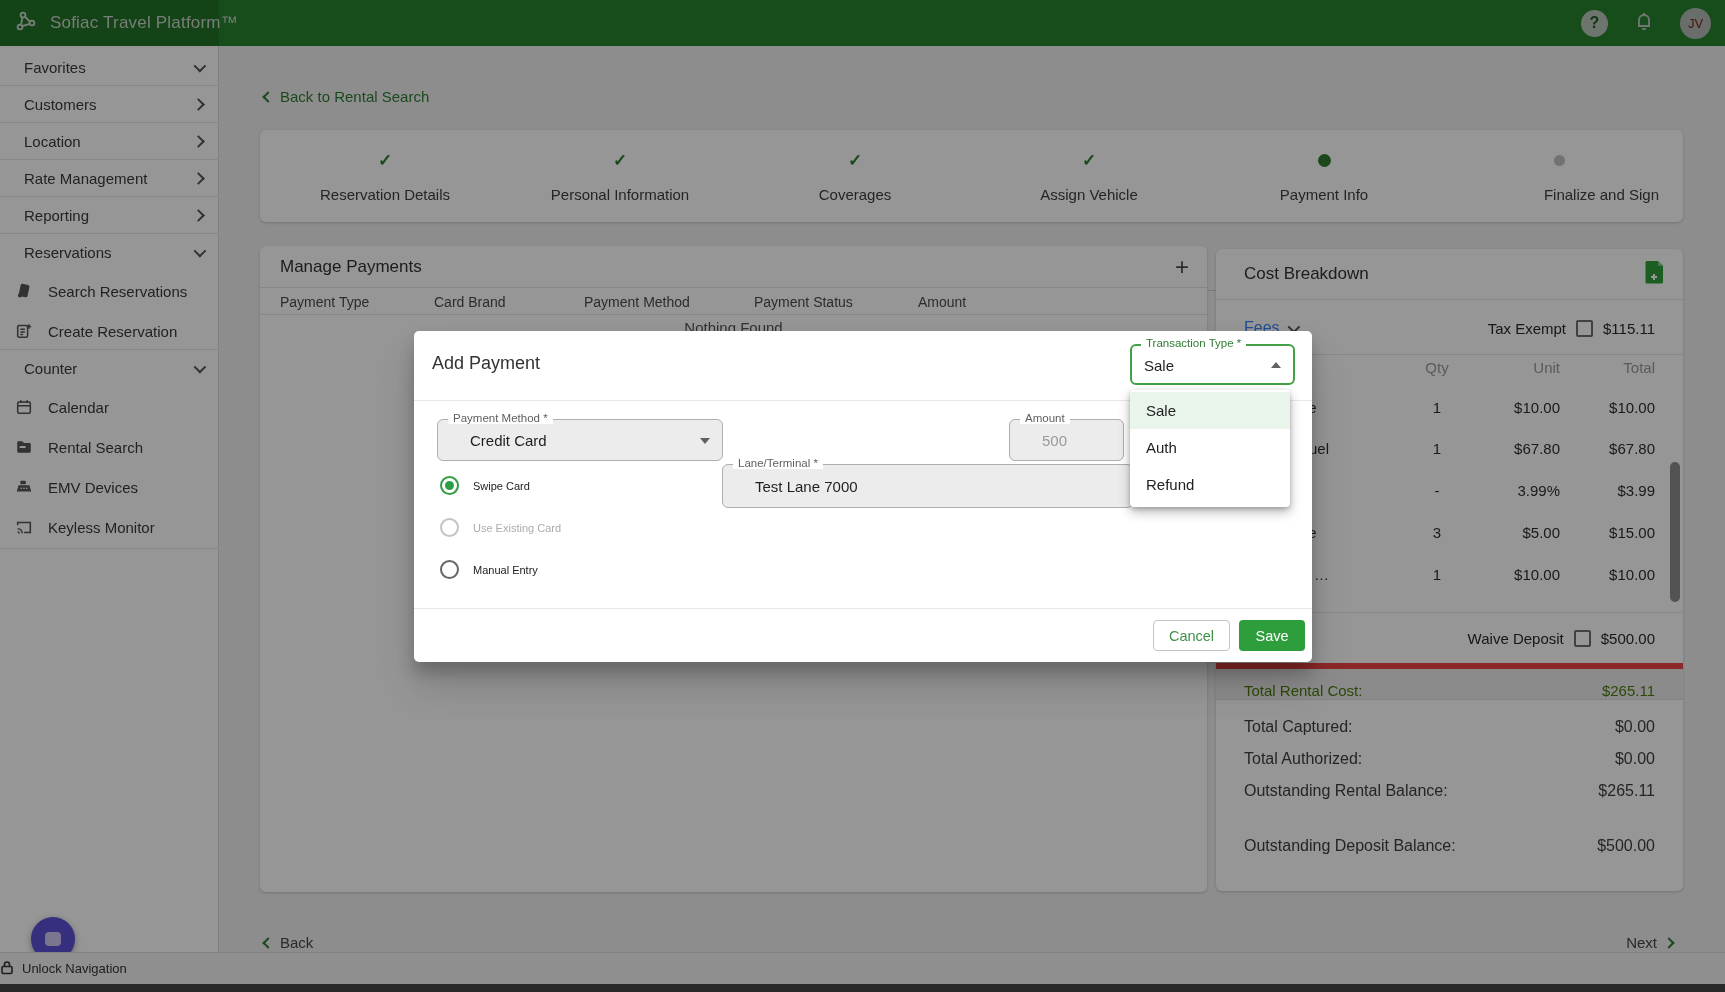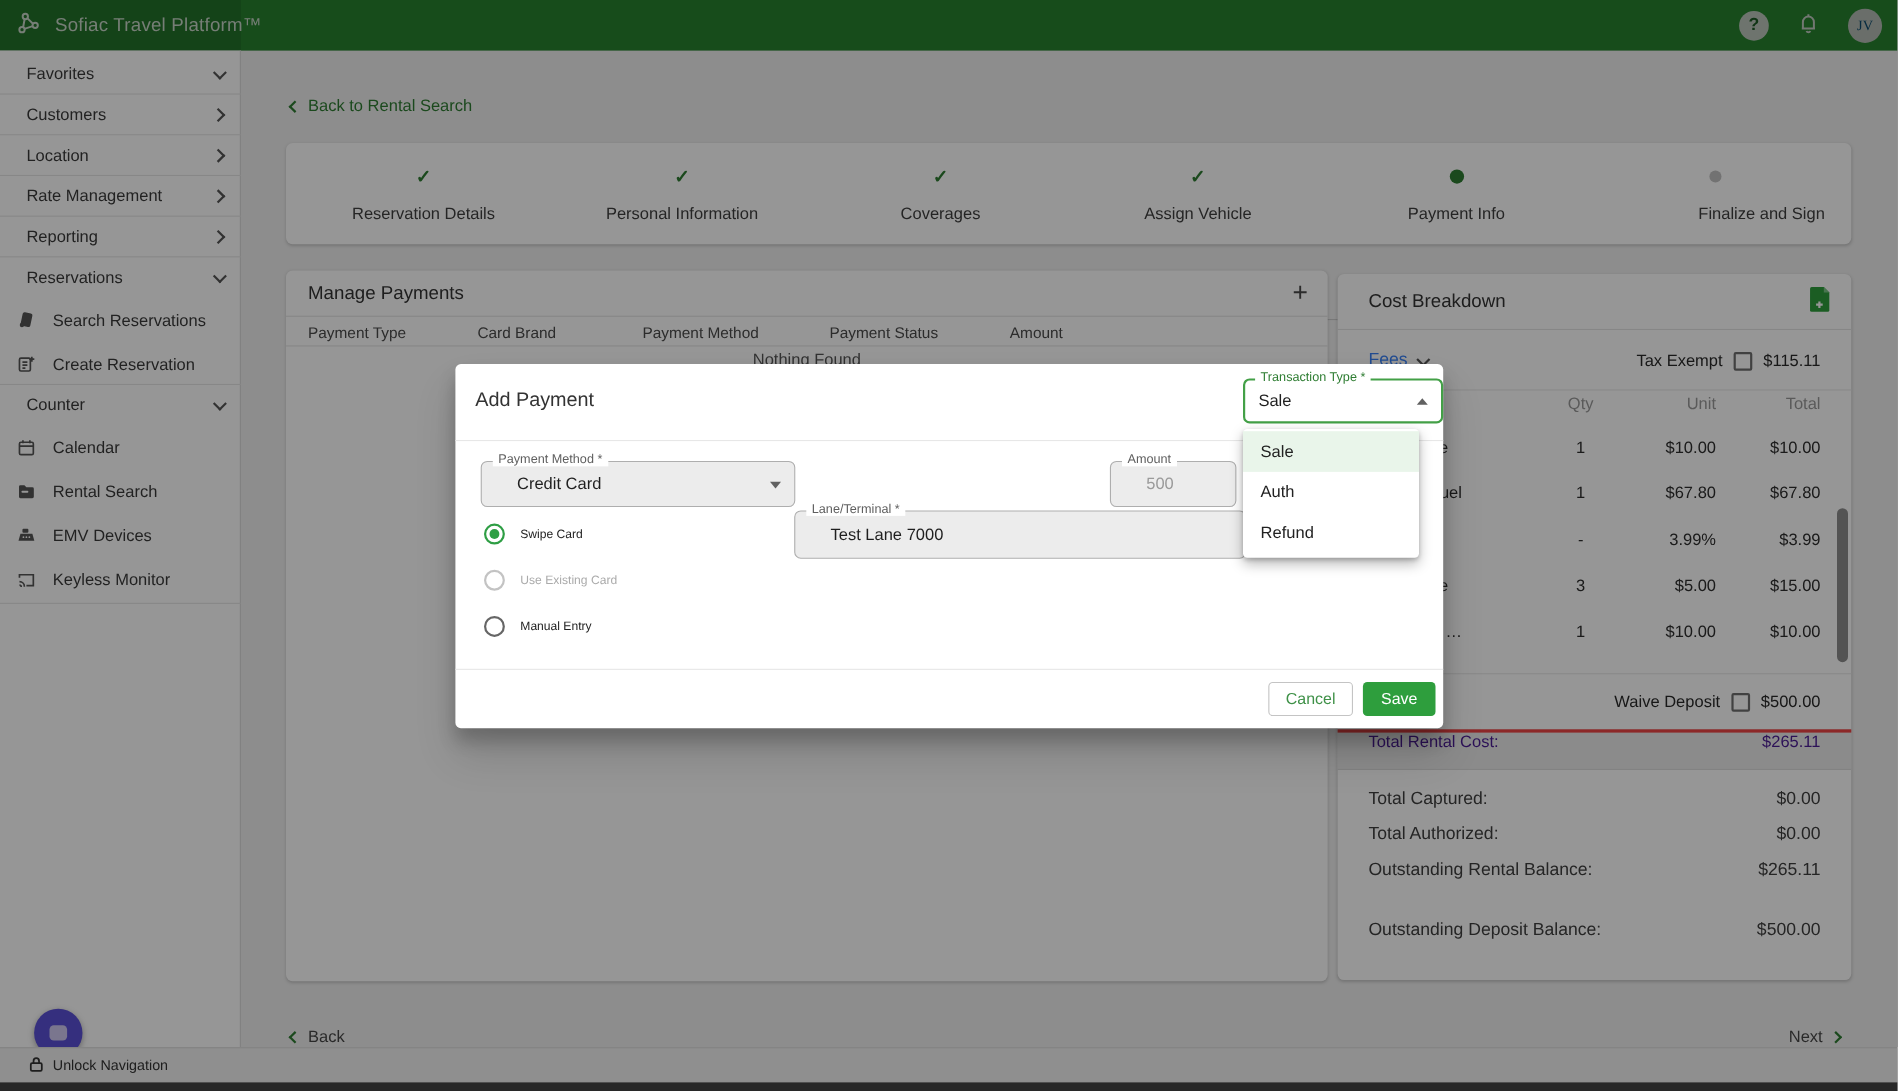--- a/index.html
+++ b/index.html
@@ -6,21 +6,21 @@
   body { background:#222; font-family:"Liberation Sans", sans-serif; }
   .screen { position:relative; width:1725px; height:992px; background:#f0f0f0; overflow:hidden; }
 
   
   .topbar { position:absolute; left:0; top:0; width:1725px; height:46px; background:#27822f; z-index:1; }
   .topbar-left-shade { position:absolute; left:0; top:0; width:219px; height:46px; background:rgba(0,0,0,0.12); }
   .brand { position:absolute; left:14px; top:0; height:46px; display:flex; align-items:center; gap:12px; color:#c9d6c9; }
   .brand-title { font-size:17px; letter-spacing:.2px; }
   .topbar-actions { position:absolute; right:14px; top:0; height:46px; display:flex; align-items:center; gap:24px; }
   .help-bubble { width:27px; height:27px; border-radius:50%; background:#bcc6bc; color:#1c5a24; font-size:16px; font-weight:bold; display:flex; align-items:center; justify-content:center; }
-  .avatar { width:31px; height:31px; border-radius:50%; background:#b4bcb4; color:#0c4a6e; font-size:13px; display:flex; align-items:center; justify-content:center;font-family:Liberation Serif, serif; }
+  .avatar { width:31px; height:31px; border-radius:50%; background:#b4bcb4; color:#7f1d1d; font-size:13px; display:flex; align-items:center; justify-content:center; }
 
   
   .sidebar { position:absolute; left:0; top:46px; width:219px; height:906px; background:#ffffff; border-right:1px solid #d9d9d9; z-index:1; }
   .side-row { position:absolute; left:0; width:219px; height:36px; display:flex; align-items:center; padding:0 16px 0 24px; font-size:15px; color:#3a3a3a; cursor:pointer; }
   .side-row .lbl { flex:1; }
   .side-sub { padding-left:14px; gap:14px; height:40px; }
   .side-sub .lbl { flex:none; }
   .divider-h { position:absolute; left:0; width:219px; height:1px; background:#e6e6e6; }
   .chev { width:9px; height:9px; border-right:2px solid #555; border-bottom:2px solid #555; display:inline-block; }
   .chev.down { transform:rotate(45deg) translateY(-2px); }
@@ -59,48 +59,48 @@
   .tax-group { display:flex; align-items:center; gap:10px; font-size:15px; color:#2a2a2a; }
   .checkbox { width:17px; height:17px; border:2px solid #6f6f6f; border-radius:2px; background:transparent; }
   .cost-cols { position:absolute; top:110px; left:0; width:100%; height:26px; font-size:15px; color:#9a9a9a; }
   .cost-cols .c-qty { position:absolute; left:201px; width:40px; text-align:center; }
   .c-unit { position:absolute; right:123px; text-align:right; }
   .c-total { position:absolute; right:28px; text-align:right; }
   .cost-row { position:absolute; left:0; width:100%; height:24px; font-size:15px; color:#2f2f2f; }
   .cost-row .name { position:absolute; left:28px; max-width:170px; white-space:nowrap; overflow:hidden; }
   .cost-row .qty { position:absolute; left:201px; width:40px; text-align:center; }
   .waive-row { position:absolute; top:363px; left:0; width:100%; height:51px; display:flex; align-items:center; justify-content:flex-end; gap:10px; padding:0 28px; border-top:1px solid #e8e8e8; font-size:15px; color:#2a2a2a; }
-  .total-em { position:absolute; top:414px; left:0; width:100%; height:37px; background:#ececec; border-top:3px solid #ef4444; border-bottom:1px solid #dedede; display:flex; align-items:flex-start; padding:0 28px; font-size:15px; color:#4c1d95; }
+  .total-em { position:absolute; top:414px; left:0; width:100%; height:37px; background:#ececec; border-top:6px solid #ef4444; border-bottom:1px solid #dedede; display:flex; align-items:flex-end; padding:0 28px; font-size:15px; color:#4d7c0f; }
   .total-em .v, .tot-line .v { margin-left:auto; }
   .tot-line { position:absolute; left:0; width:100%; display:flex; padding:0 28px; font-size:16px; color:#404040;align-items:center; }
   .tot-line .l { width:220px; line-height:24px; }
   .scroll-thumb { position:absolute; right:3px; top:213px; width:10px; height:140px; border-radius:5px; background:#8d8d8d; }
 
   .footer-nav-left { position:absolute; left:264px; top:934px; display:flex; align-items:center; gap:8px; font-size:15px; color:#474747; z-index:1; cursor:pointer; }
   .footer-nav-right { position:absolute; right:52px; top:934px; display:flex; align-items:center; gap:8px; font-size:15px; color:#474747; z-index:1; cursor:pointer; }
 
   .fab { position:absolute; left:31px; top:917px; width:44px; height:44px; border-radius:50%; background:#5b50d7; z-index:1; box-shadow:0 2px 6px rgba(0,0,0,.35); display:flex; align-items:center; justify-content:center; }
   .fab-glyph { width:16px; height:14px; border-radius:4px; background:#cfc9f2; }
-  .unlock-bar { position:absolute; left:0; top:952px; width:1725px; height:32px; background:#f4f4f4; border-top:1px solid #dcdcdc; display:flex; align-items:center; gap:8px; padding-left:26px; font-size:13px; color:#333; z-index:1; }
+  .unlock-bar { position:absolute; left:0; top:952px; width:1725px; height:32px; background:#f4f4f4; border-top:1px solid #dcdcdc; display:flex; align-items:center; gap:8px; font-size:13px; color:#333; z-index:1; }
   .bottom-strip { position:absolute; left:0; top:984px; width:1725px; height:8px; background:#454545; z-index:1; }
 
   
   .backdrop { position:absolute; inset:0; background:rgba(0,0,0,0.41); z-index:50; }
   .modal { position:absolute; left:414px; top:331px; width:898px; height:331px; background:#fff; border-radius:5px; z-index:60; box-shadow:0 11px 15px rgba(0,0,0,.2), 0 24px 38px rgba(0,0,0,.14); }
   .modal-title { position:absolute; left:18px; top:22px; font-size:18px; color:#333; }
   .modal-div { position:absolute; left:0; width:100%; height:1px; background:#e7e7e7; }
 
   .field { position:absolute; border:1px solid #aeaeae; border-radius:6px; background:#ececec; }
   .field .flabel { position:absolute; top:-8px; left:10px; background:#fff; padding:0 5px; font-size:11.5px; color:#5f5f5f; white-space:nowrap; }
   .field .fvalue { position:absolute; left:0; top:50%; transform:translateY(-50%); font-size:15px; color:#1f1f1f; white-space:nowrap;margin-left:32px; }
   .field .fvalue.dim { color:#9a9a9a; }
   .tri-down { position:absolute; right:12px; top:50%; margin-top:-2px; width:0; height:0; border-left:5px solid transparent; border-right:5px solid transparent; border-top:6px solid #616161; }
   .tri-up { position:absolute; right:12px; top:50%; margin-top:-3px; width:0; height:0; border-left:5px solid transparent; border-right:5px solid transparent; border-bottom:6px solid #616161; }
 
-  .tt-select { position:absolute; left:716px; top:13px; width:182px; height:41px; border:2px solid #43a047; border-radius:6px; background:#fff; z-index:62; }
+  .tt-select { position:absolute; left:716px; top:13px; width:165px; height:41px; border:2px solid #43a047; border-radius:6px; background:#fff; z-index:62; }
   .tt-select .flabel { position:absolute; top:-9px; left:9px; background:#fff; padding:0 5px; font-size:11.5px; color:#2e7d32; white-space:nowrap; }
   .tt-select .fvalue { position:absolute; left:12px; top:50%; transform:translateY(-50%); font-size:15px; color:#1f1f1f; }
 
   .menu { position:absolute; left:1130px; top:390px; width:160px; height:117px; background:#fff; border-radius:4px; z-index:70; box-shadow:0 5px 12px rgba(0,0,0,.28), 0 2px 4px rgba(0,0,0,.2); padding:2px 0; }
   .menu-item { height:37px; display:flex; align-items:center; padding-left:16px; font-size:15px; color:#222; cursor:pointer; }
   .menu-item.selected { background:#e9f5ea; }
 
   .radio-row { position:absolute; left:26px; display:flex; align-items:center; gap:14px; font-size:11px; }
   .radio { width:19px; height:19px; border-radius:50%; border:2px solid #666; position:relative; }
   .radio.on { border-color:#2e9e44; }

